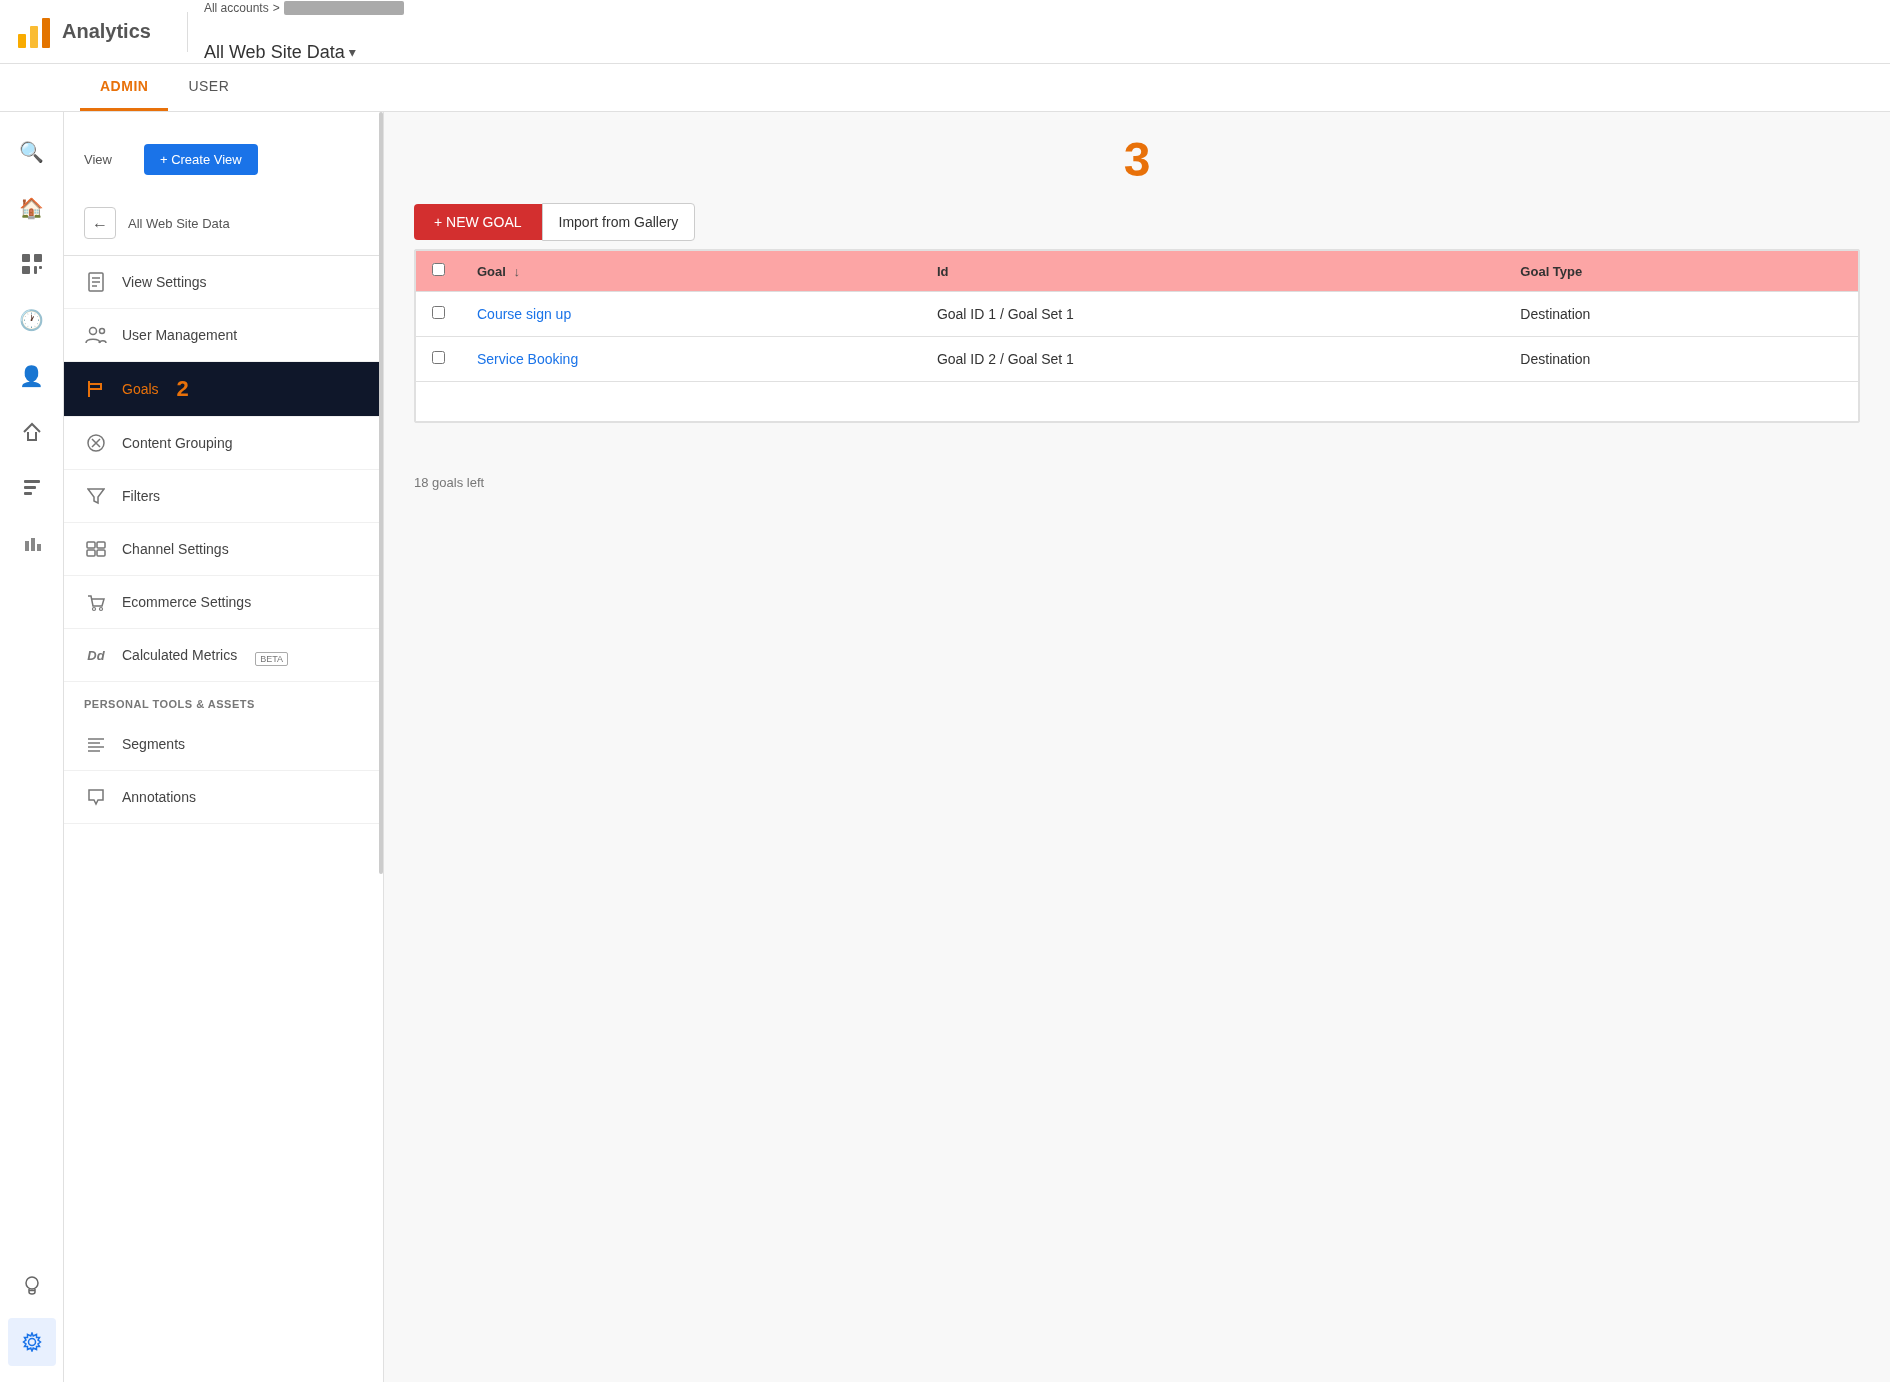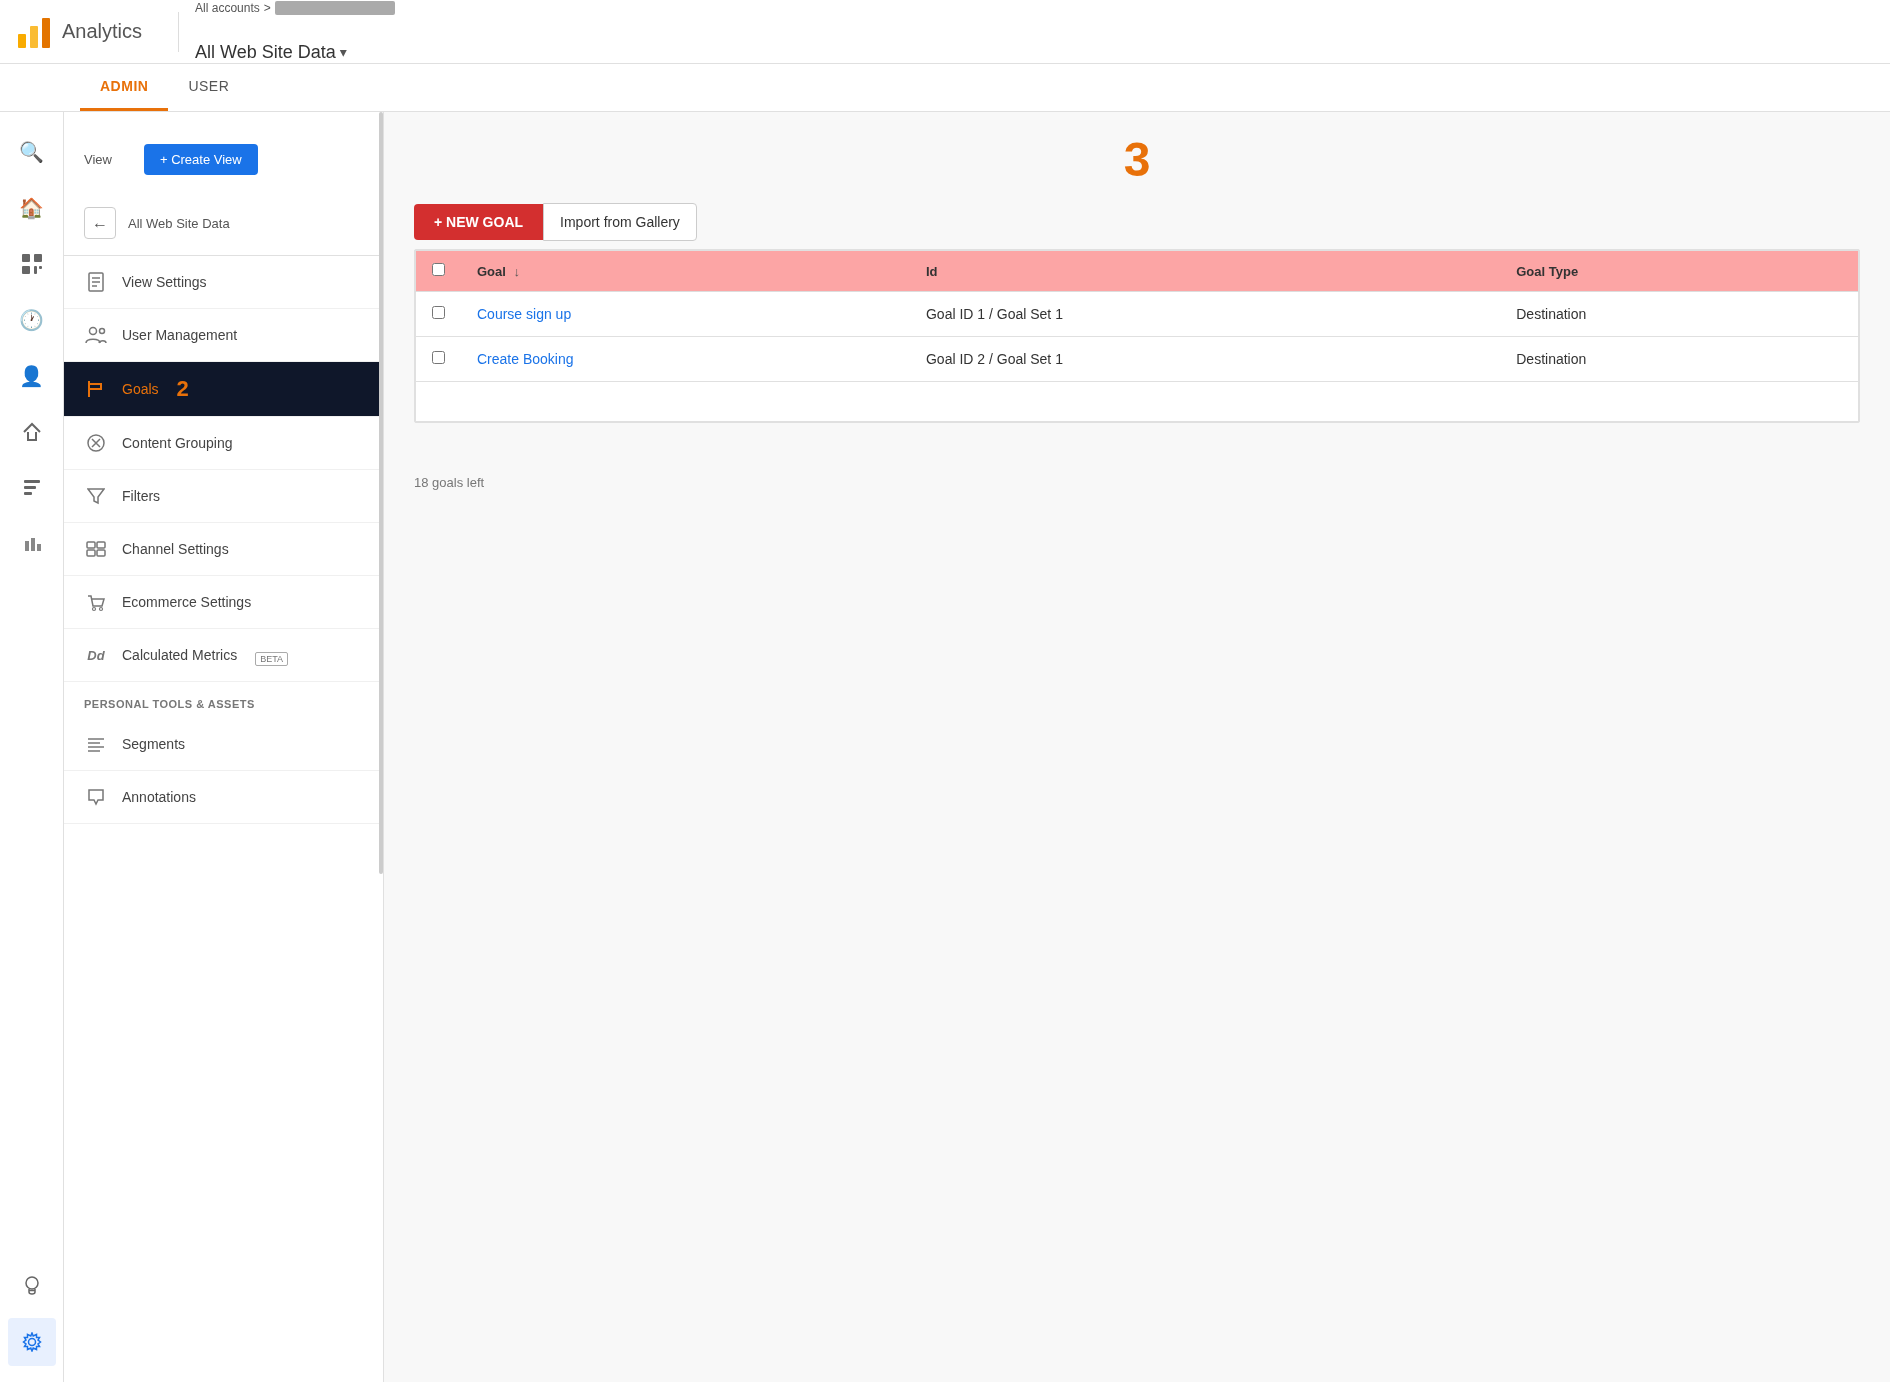--- a/index.html
+++ b/index.html
@@ -20,21 +20,21 @@
       gap: 10px;
       margin-right: 20px;
     }
     .logo-icon {
       width: 36px;
       height: 36px;
     }
     .analytics-text {
       font-size: 20px;
       color: #555;
-      font-weight: 400;
+      font-weight: 700;
     }
     .divider-v {
       width: 1px;
       height: 40px;
       background: #ddd;
       margin: 0 16px;
     }
     .account-area {
       display: flex;
       flex-direction: column;
@@ -215,21 +215,21 @@
       margin-bottom: 16px;
     }
     .new-goal-btn {
       background: #d32f2f;
       color: #fff;
       border: none;
       padding: 10px 20px;
       font-size: 14px;
       cursor: pointer;
       border-radius: 4px 0 0 4px;
-      font-weight: bold;
+      font-weight: normal;
     }
     .import-gallery-btn {
       background: #fff;
       color: #333;
       border: 1px solid #ccc;
       padding: 10px 16px;
       font-size: 14px;
       cursor: pointer;
       border-radius: 0 4px 4px 0;
     }
@@ -534,21 +534,21 @@
                 <a class="goal-link">Course sign up</a>
               </td>
               <td>Goal ID 1 / Goal Set 1</td>
               <td>Destination</td>
             </tr>
             <tr>
               <td class="checkbox-cell">
                 <input type="checkbox" style="">
               </td>
               <td>
-                <a class="goal-link">Create Booking</a>
+                <a class="goal-link">Service Booking</a>
               </td>
               <td>Goal ID 2 / Goal Set 1</td>
               <td>Destination</td>
             </tr>
             <tr>
               <td colspan="4" style="height:40px;"></td>
             </tr>
           </tbody>
         </table>
       </div>

